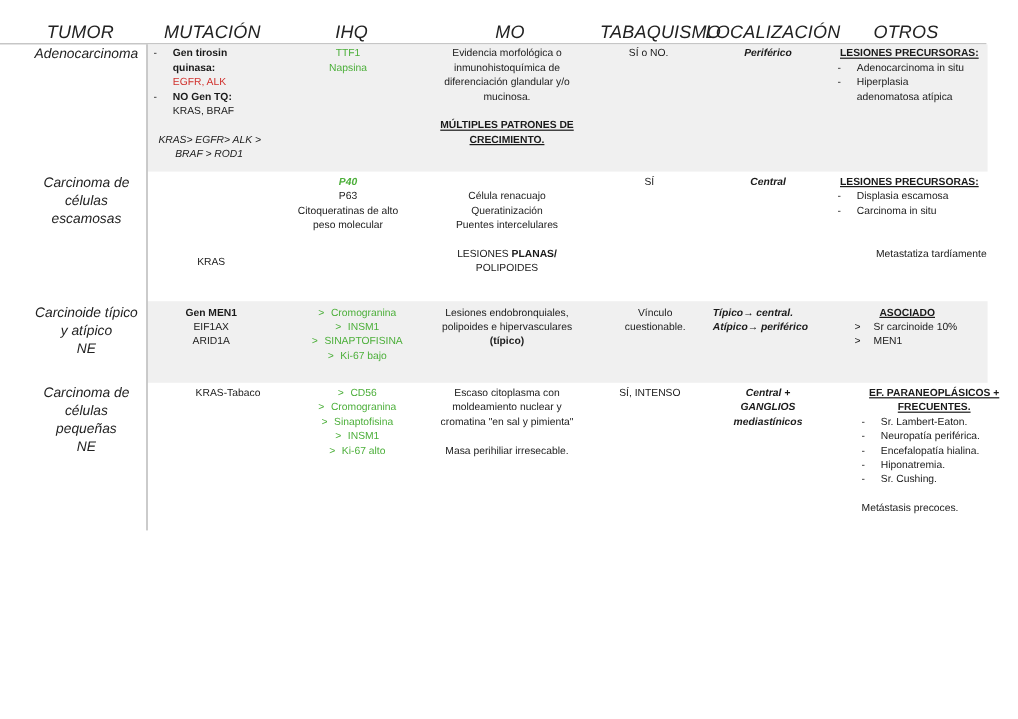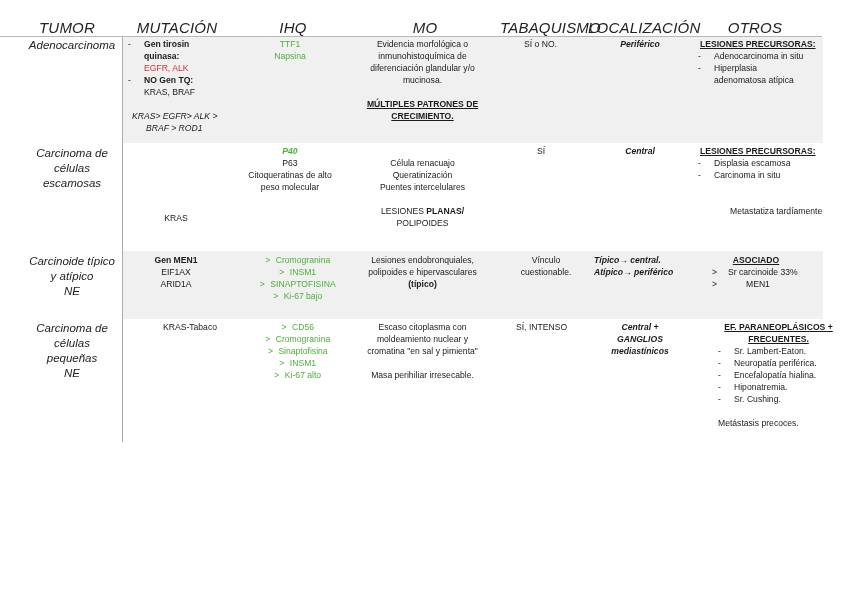--- a/index.html
+++ b/index.html
@@ -129,22 +129,22 @@
 <div class="cell c" style="left:508px;top:254px;width:76px;">
   <div>Vínculo</div>
   <div>cuestionable.</div>
 </div>
 <div class="cell i b" style="left:594px;top:254px;width:105px;">
   <div><span>Típico</span><span>→</span> <span>central.</span></div>
   <div><span>Atípico</span><span>→</span> <span>periférico</span></div>
 </div>
 <div class="cell" style="left:696px;top:254px;width:130px;">
   <div class="b u c" style="width:120px;">ASOCIADO</div>
-  <div class="li"><span class="mk" style="left:16px;">&gt;</span><span style="padding-left:14px;">Sr carcinoide 33%</span></div>
-  <div class="li"><span class="mk" style="left:16px;">&gt;</span><span style="padding-left:32px;">MEN1</span></div>
+  <div class="li"><span class="mk" style="left:16px;">&gt;</span><span style="padding-left:14px;">Sr carcinoide 10%</span></div>
+  <div class="li"><span class="mk" style="left:16px;">&gt;</span><span style="padding-left:14px;">MEN1</span></div>
 </div>
 
 <div class="cell tumor" style="left:22px;top:321px;width:100px;">
   <div>Carcinoma de</div>
   <div>células</div>
   <div>pequeñas</div>
   <div>NE</div>
 </div>
 <div class="cell" style="left:145px;top:321px;width:90px;text-align:center;">KRAS-Tabaco</div>
 <div class="cell c green" style="left:240px;top:321px;width:110px;">

